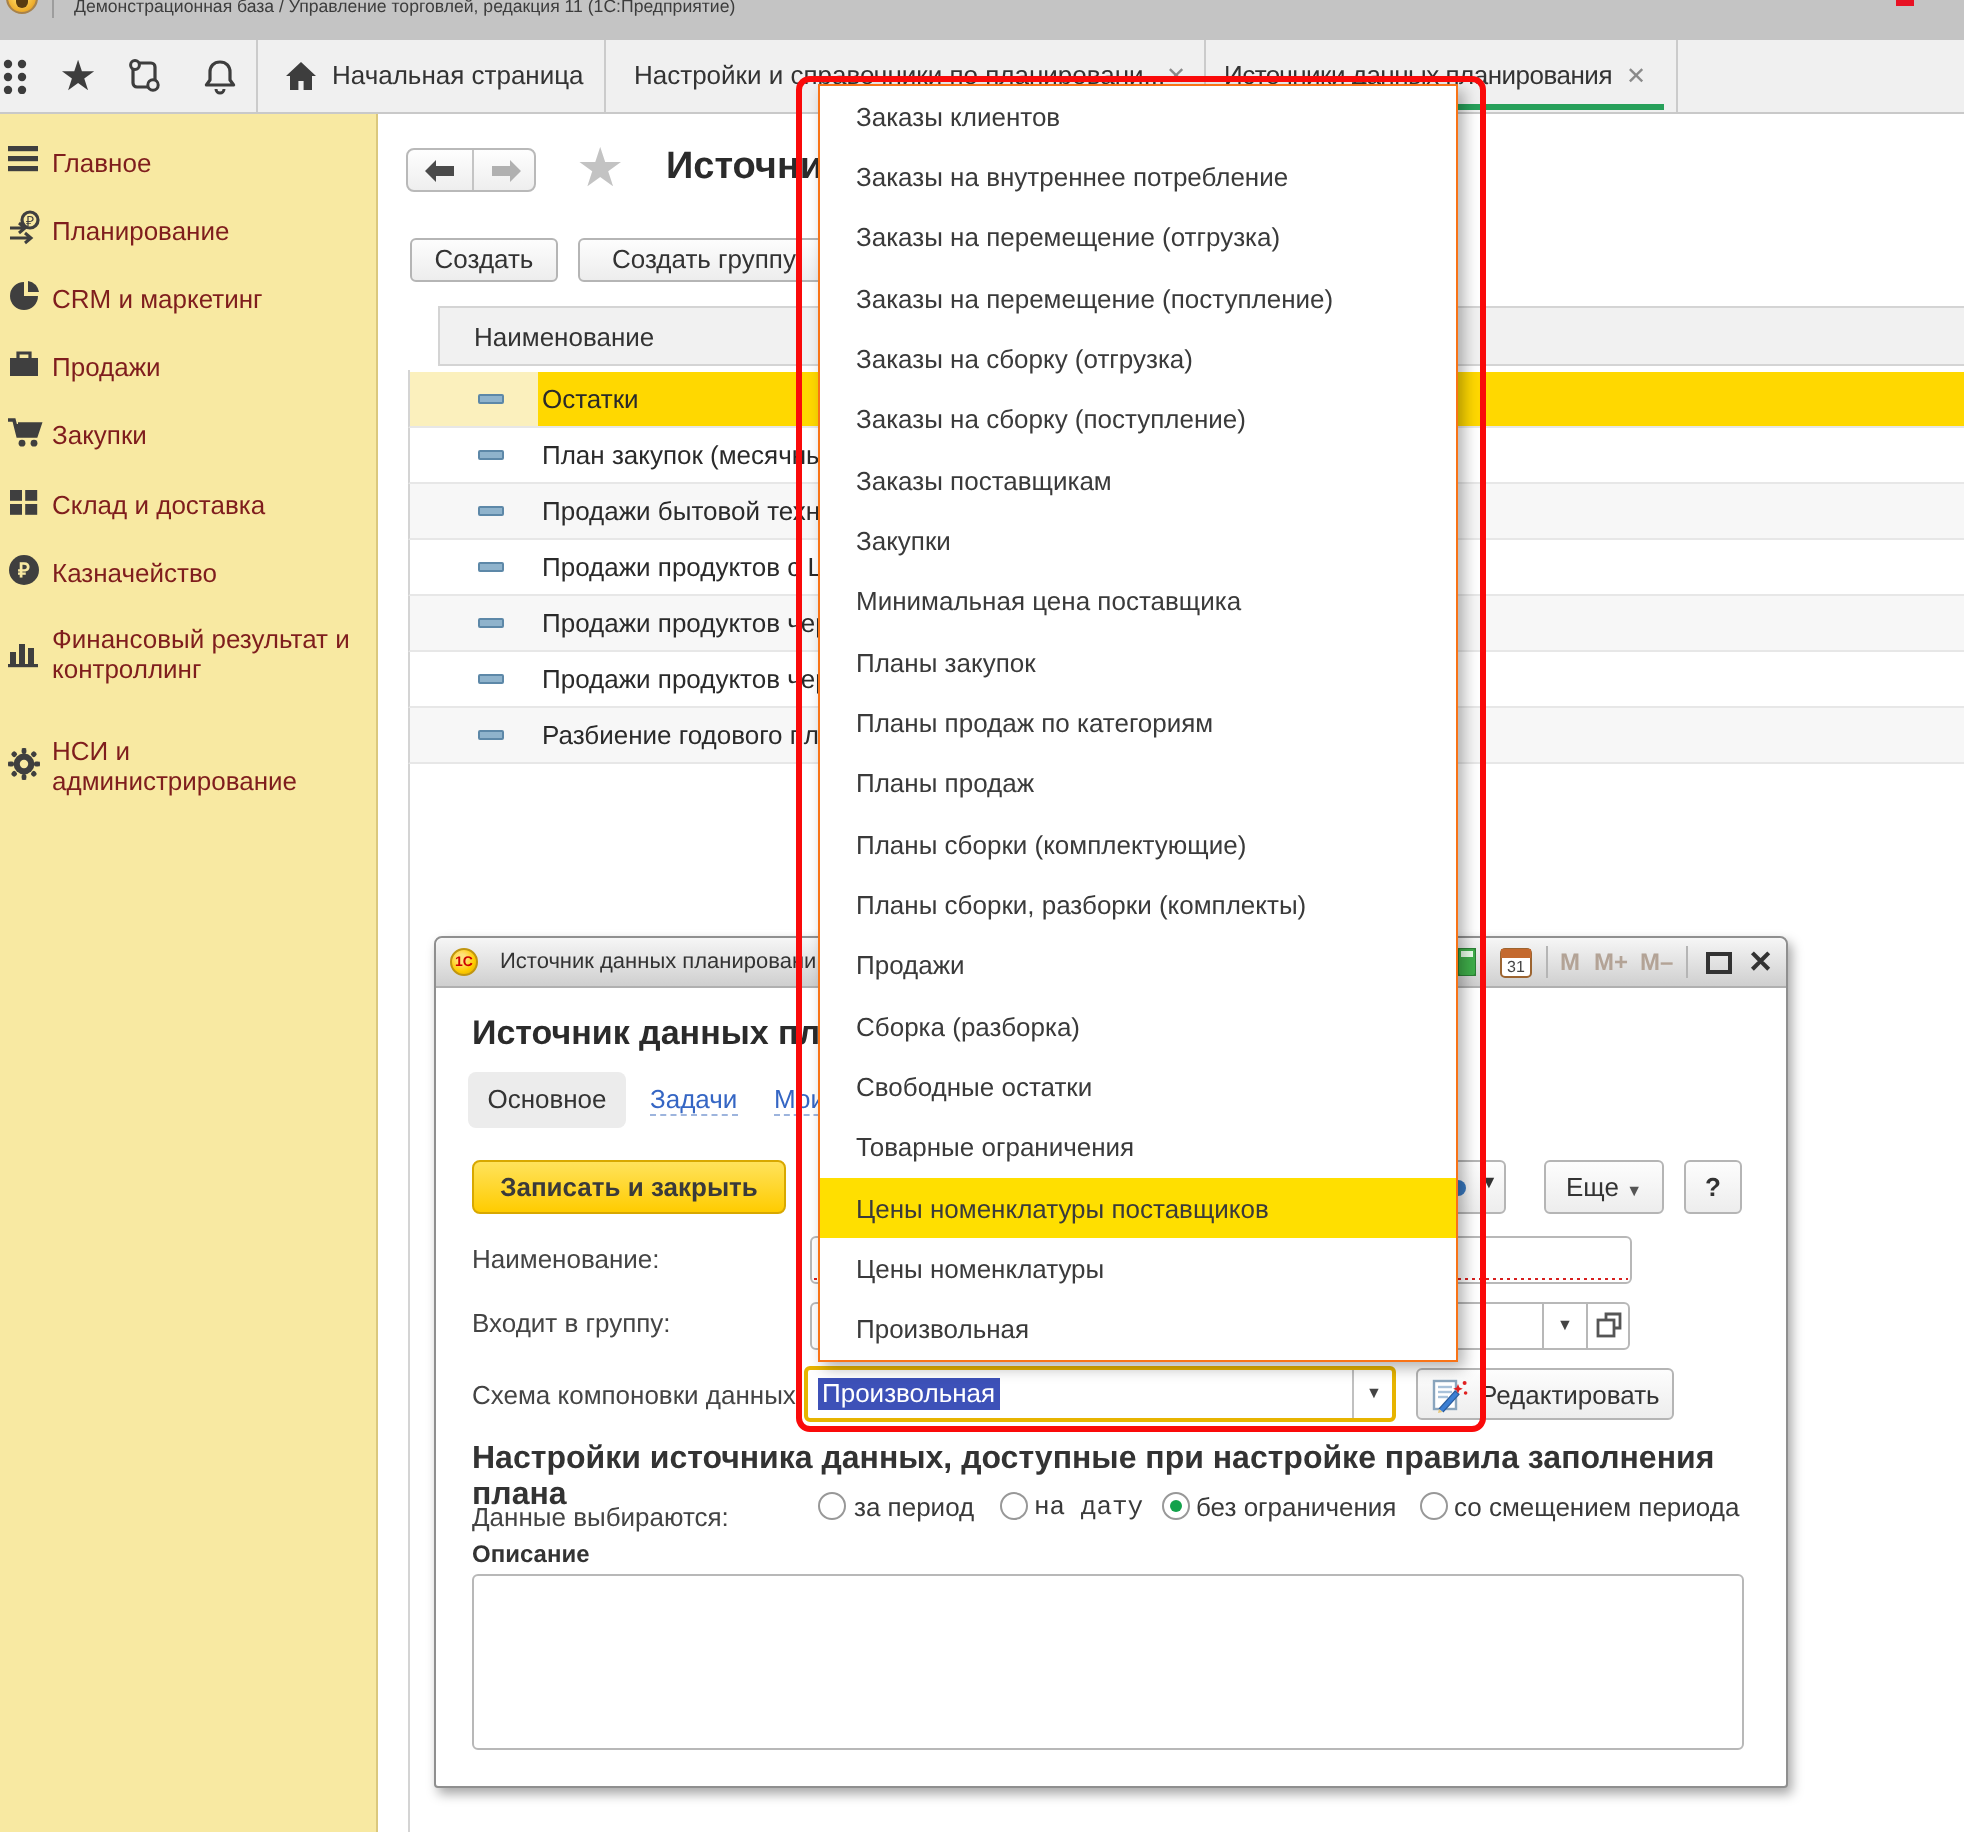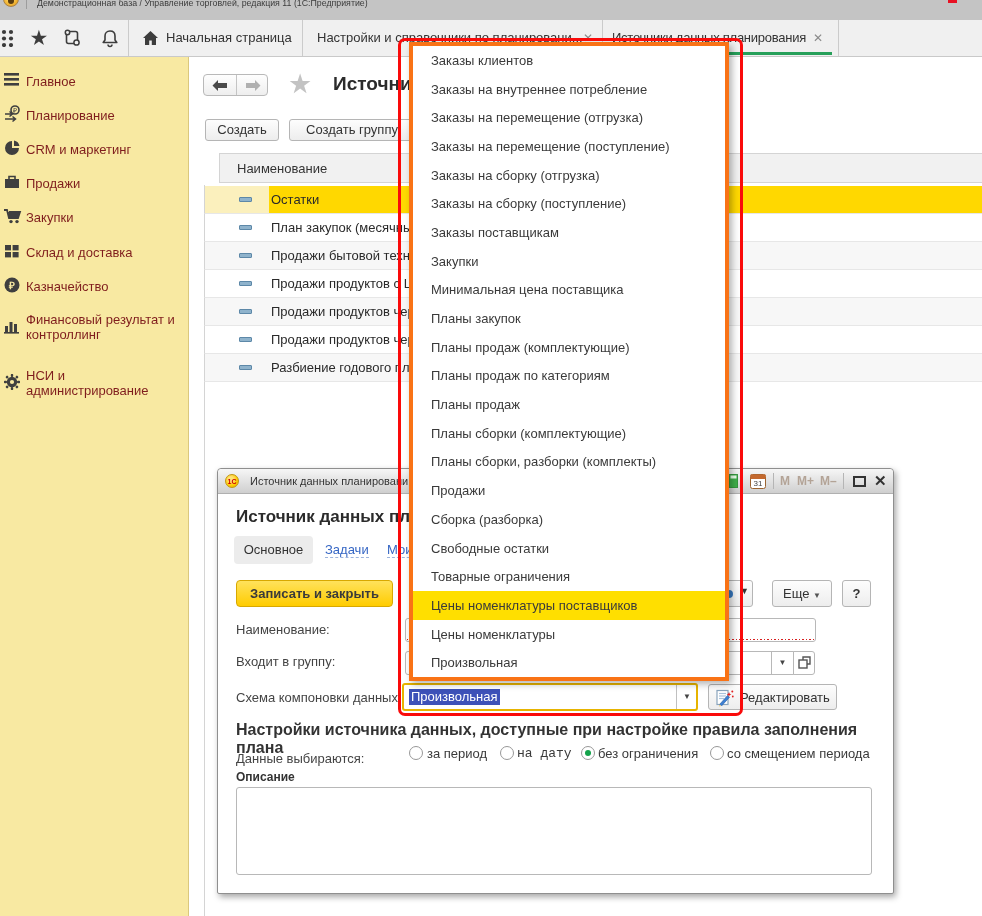--- a/index.html
+++ b/index.html
@@ -77,21 +77,21 @@
     font-weight:bold; color:#3a3a3a; text-align:center; line-height:25px; }
 
   .tablink { position:absolute; top:73px; color:#3566c4; border-bottom:1px dashed #9db4dd; }
 
   .radio { position:absolute; width:14px; height:14px; border:1px solid #989898; border-radius:50%; background:#fff; }
   .radio .dot { position:absolute; left:3px; top:3px; width:6px; height:6px; border-radius:50%; background:#13a24b; }
   .rlabel { position:absolute; color:#3a3a3a; white-space:nowrap; }
 
   
   #popup { position:absolute; left:409px; top:42px; width:320px; height:639px; background:#fff;
-    border:4px solid #f97316; box-shadow:3px 3px 7px rgba(0,0,0,0.3); z-index:20;
+    border:1px solid #f97316; box-shadow:3px 3px 7px rgba(0,0,0,0.3); z-index:20;
     display:flex; flex-direction:column; }
   .pitem { flex:1; padding-left:18px; display:flex; align-items:center; color:#3a3a3a; white-space:nowrap; }
   .pitem.sel { background:#ffdf00; }
 
   
   #redrect { position:absolute; left:397.5px; top:37.5px; width:345px; height:678.5px;
     border:3.5px solid #fa0a0a; border-radius:7px; z-index:30; }
 </style>
 </head>
 <body>
@@ -381,21 +381,20 @@
   <div class="pitem">Заказы клиентов</div>
   <div class="pitem">Заказы на внутреннее потребление</div>
   <div class="pitem">Заказы на перемещение (отгрузка)</div>
   <div class="pitem">Заказы на перемещение (поступление)</div>
   <div class="pitem">Заказы на сборку (отгрузка)</div>
   <div class="pitem">Заказы на сборку (поступление)</div>
   <div class="pitem">Заказы поставщикам</div>
   <div class="pitem">Закупки</div>
   <div class="pitem">Минимальная цена поставщика</div>
   <div class="pitem">Планы закупок</div>
-  <div class="pitem">Планы продаж (комплектующие)</div>
   <div class="pitem">Планы продаж по категориям</div>
   <div class="pitem">Планы продаж</div>
   <div class="pitem">Планы сборки (комплектующие)</div>
   <div class="pitem">Планы сборки, разборки (комплекты)</div>
   <div class="pitem">Продажи</div>
   <div class="pitem">Сборка (разборка)</div>
   <div class="pitem">Свободные остатки</div>
   <div class="pitem">Товарные ограничения</div>
   <div class="pitem sel">Цены номенклатуры поставщиков</div>
   <div class="pitem">Цены номенклатуры</div>

